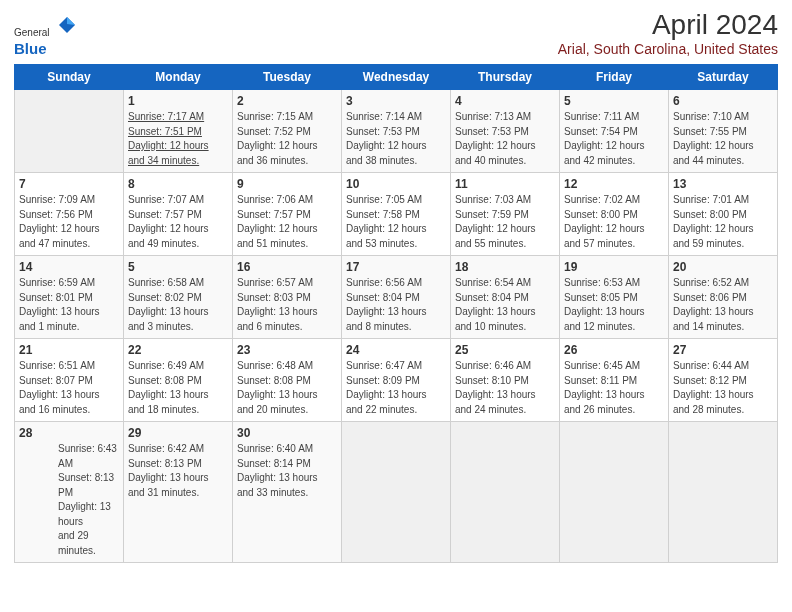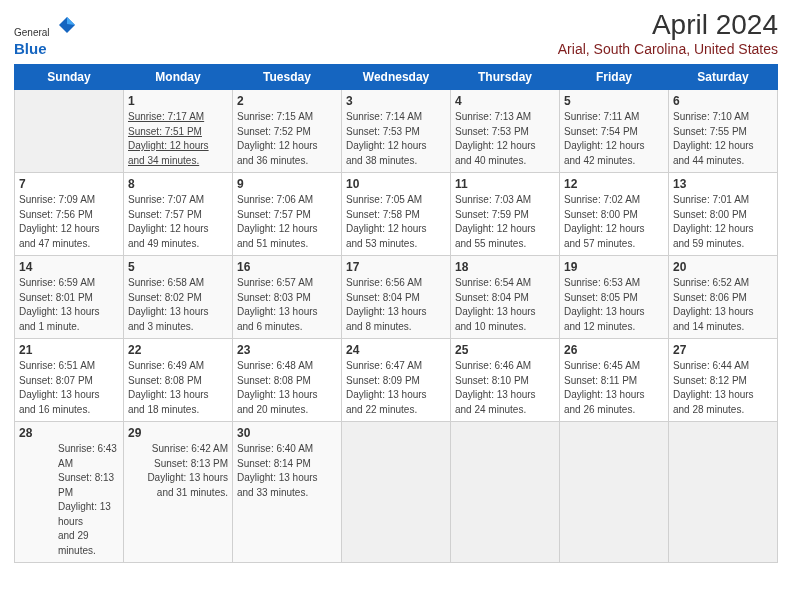--- a/index.html
+++ b/index.html
@@ -341,21 +341,21 @@
         <tr>
           <td>
             <span class="day-num">28</span>
             <div class="day-info" style="white-space: pre-line; margin-left: 39px;">Sunrise: 6:43 AM
 Sunset: 8:13 PM
 Daylight: 13 hours
 and 29 minutes.</div>
           </td>
           <td>
             <span class="day-num">29</span>
-            <div class="day-info" style="white-space: pre-line; text-align: right;">Sunrise: 6:42 AM
+            <div class="day-info" style="white-space: pre-line;">Sunrise: 6:42 AM
 Sunset: 8:13 PM
 Daylight: 13 hours
 and 31 minutes.</div>
           </td>
           <td>
             <span class="day-num">30</span>
             <div class="day-info" style="white-space: pre-line;">Sunrise: 6:40 AM
 Sunset: 8:14 PM
 Daylight: 13 hours
 and 33 minutes.</div>

